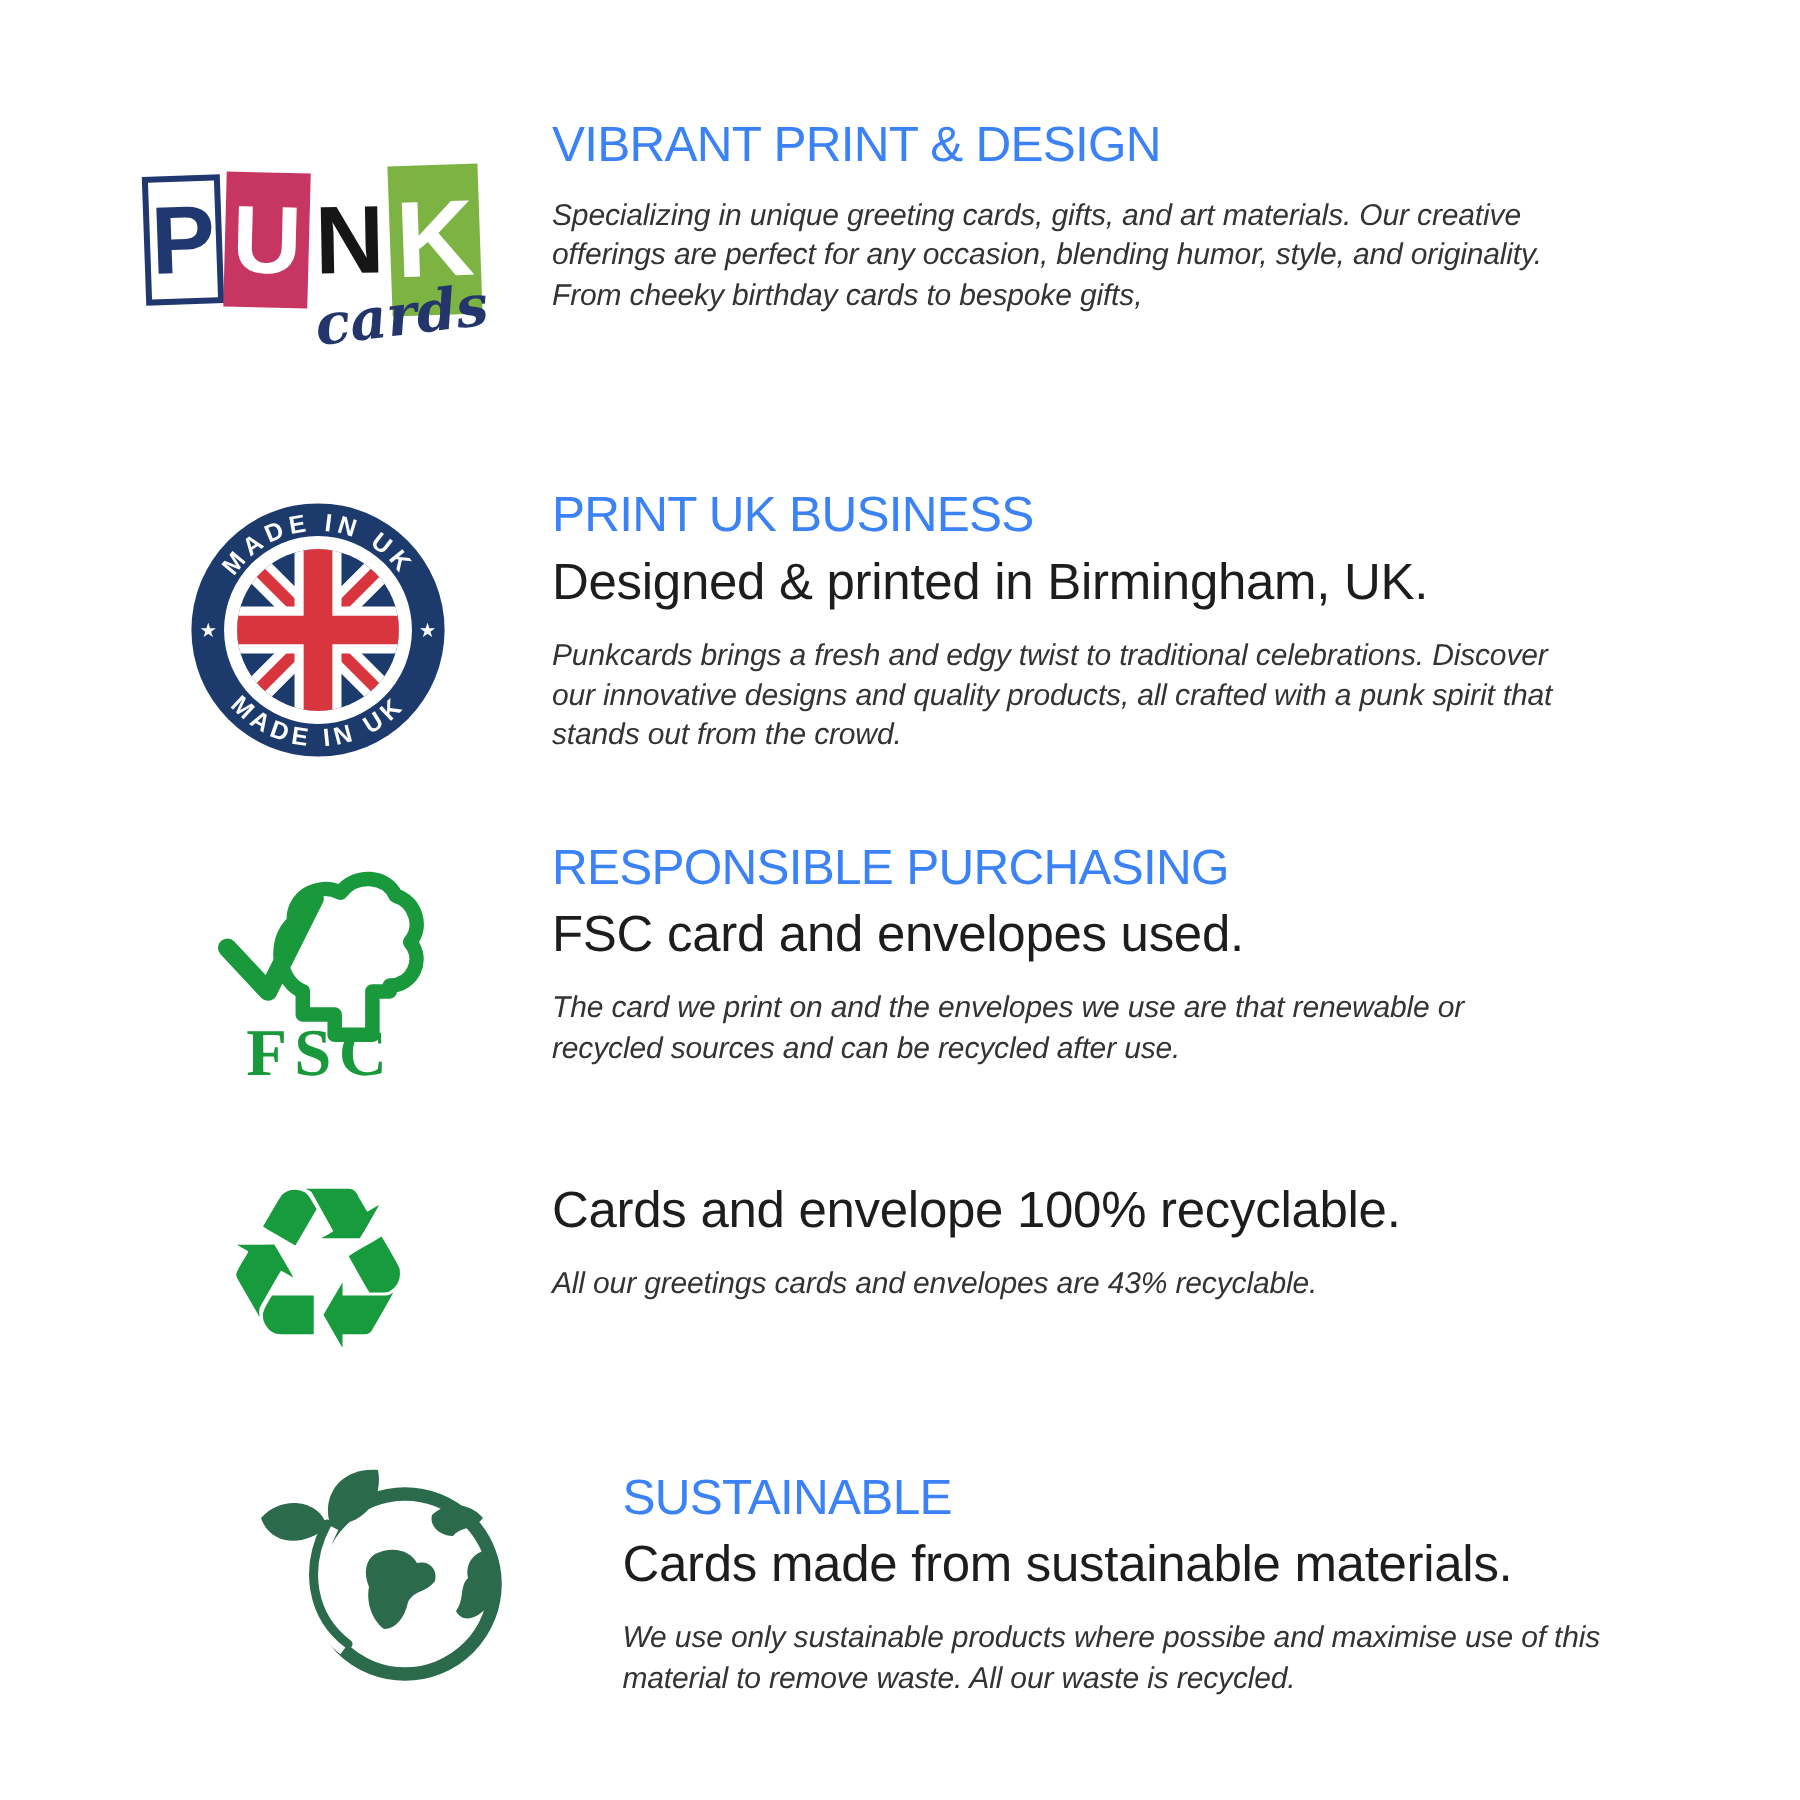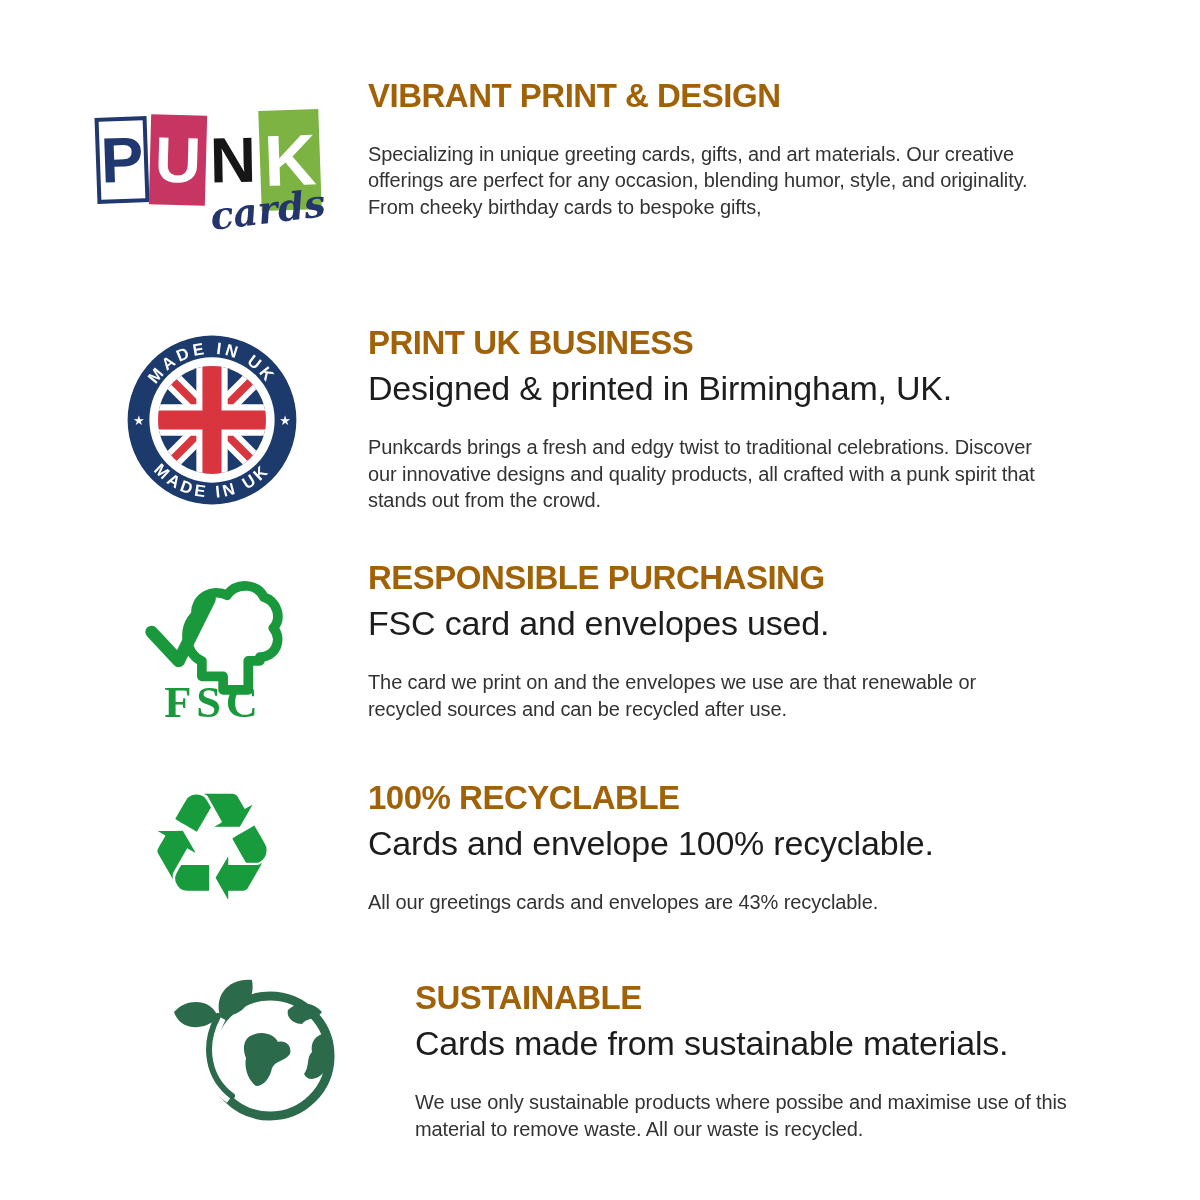--- a/index.html
+++ b/index.html
@@ -1,23 +1,23 @@
 <!DOCTYPE html>
 <html><head>
 <meta charset="utf-8">
 <style>
   html,body{margin:0;padding:0;background:#fff;}
   .page{position:relative;width:1200px;height:1200px;background:#ffffff;overflow:hidden;
         font-family:"Liberation Sans",sans-serif;color:#111;}
   .row{position:absolute;left:0;width:1200px;display:flex;align-items:flex-start;}
   .icon-col{width:368px;box-sizing:border-box;display:flex;justify-content:center;padding-left:56px;flex:none;}
   .text-col{width:760px;flex:none;}
-  .f-title{font-size:33px;font-weight:bold;letter-spacing:-0.5px;line-height:1.08;color:#a16207;}
+  .f-title{font-size:33px;font-weight:normal;letter-spacing:-0.5px;line-height:1.08;color:#3b82f6;}
   .f-sub{font-size:34px;font-weight:400;letter-spacing:-0.2px;margin-top:9px;line-height:1.1;color:#1d1d1d;}
-  .f-body{font-size:20px;line-height:1.33;margin-top:27px;color:#333;white-space:pre-line;letter-spacing:-0.1px;}
+  .f-body{font-size:20px;line-height:1.33;margin-top:17px;color:#333;white-space:pre-line;letter-spacing:-0.1px;font-style:italic;}
 
   
   .row1{top:78px;} .row2{top:325px;} .row3{top:560px;} .row4{top:780px;} .row5{top:980px;padding-left:47px;}
   .row1 .icon-wrap{margin-top:32px;}
   .row2 .icon-wrap{margin-top:8px;}
   .row3 .icon-wrap{margin-top:4px;}
   .row4 .icon-wrap{margin-top:-4px;}
   .row5 .icon-wrap{margin-top:-6px;}
 
   
@@ -133,21 +133,20 @@
       <div class="f-body">The card we print on and the envelopes we use are that renewable or
 recycled sources and can be recycled after use.</div>
     </div>
   </div>
 
   <div class="row row4">
     <div class="icon-col">
       <div class="icon-wrap recycle">♻</div>
     </div>
     <div class="text-col">
-      <div class="f-title">100% RECYCLABLE</div>
       <div class="f-sub">Cards and envelope 100% recyclable.</div>
       <div class="f-body">All our greetings cards and envelopes are 43% recyclable.</div>
     </div>
   </div>
 
   <div class="row row5">
     <div class="icon-col">
       <div class="icon-wrap">
         <svg width="175" height="160" viewBox="0 0 175 160">
           <circle cx="98" cy="82" r="60" fill="none" stroke="#2b6a4a" stroke-width="9"></circle>

